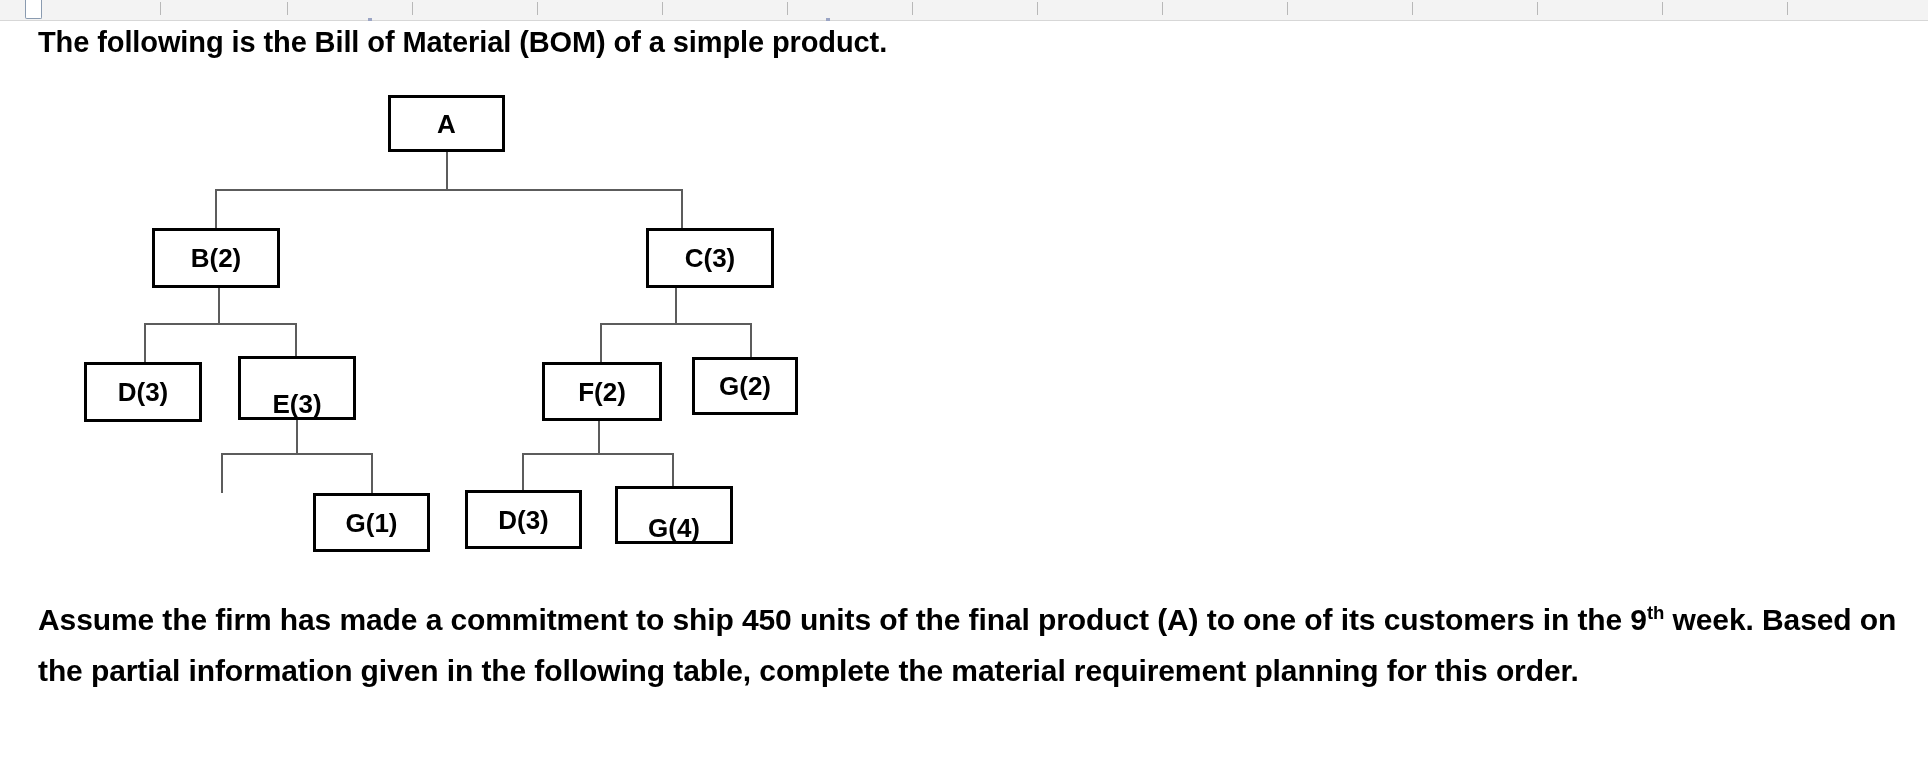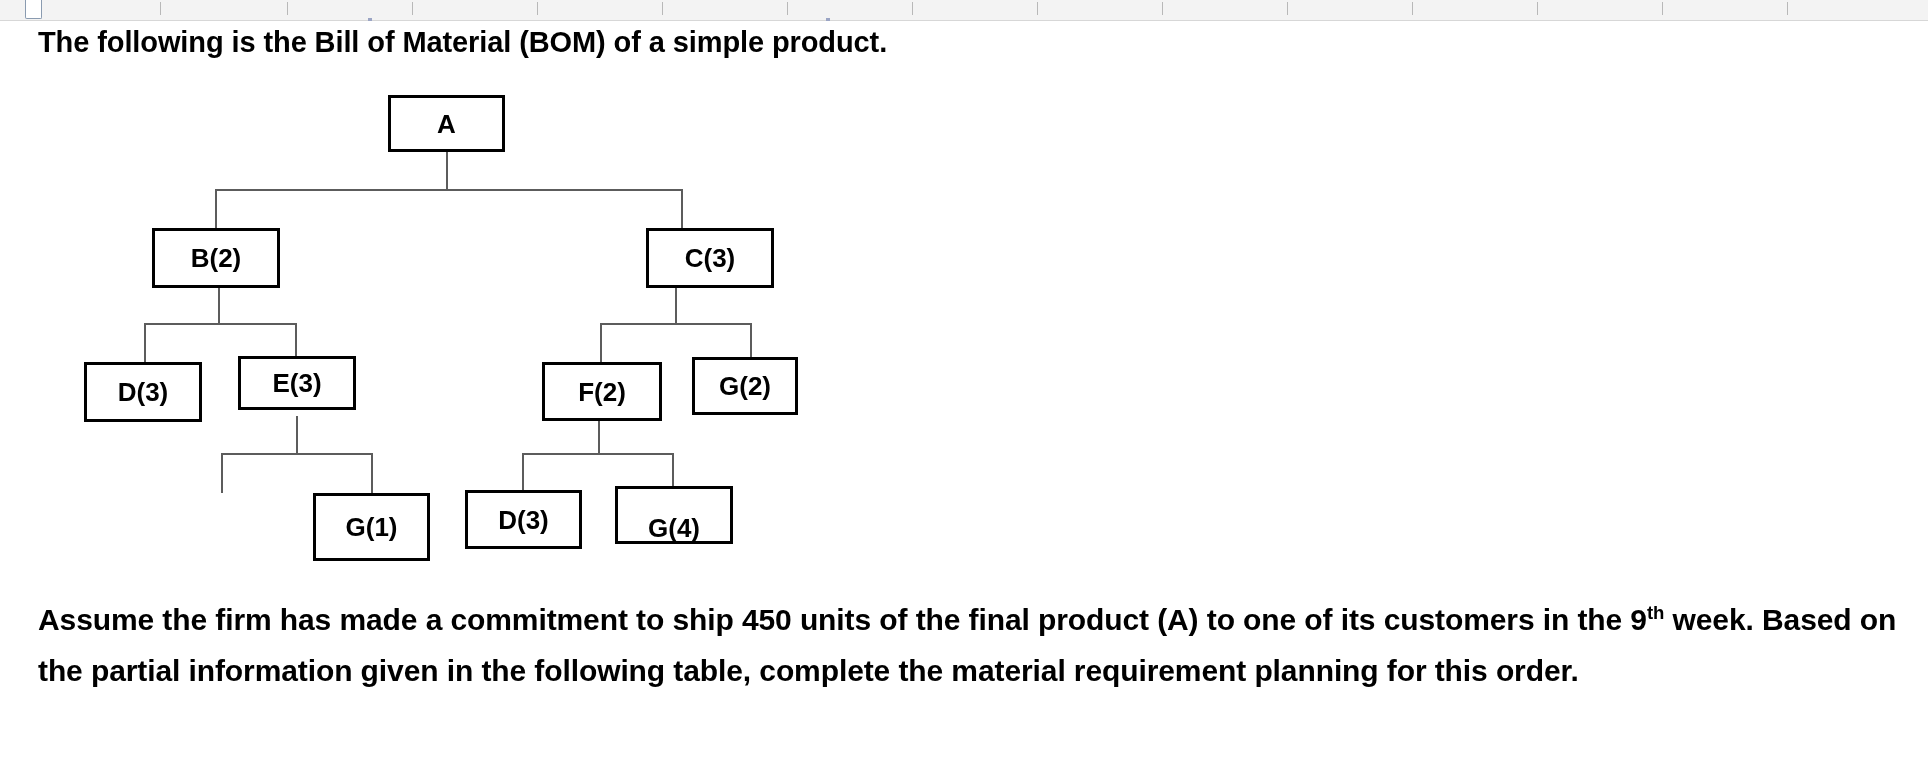--- a/index.html
+++ b/index.html
@@ -186,34 +186,34 @@
     </div>
 
     <div class="node-box" style="left:646px; top:228px; width:128px; height:60px;">
       <span class="node-label">C(3)</span>
     </div>
 
     <div class="node-box" style="left:84px; top:362px; width:118px; height:60px;">
       <span class="node-label">D(3)</span>
     </div>
 
-    <div class="node-box" style="left:238px; top:356px; width:118px; height:54px;">
+    <div class="node-box" style="left:238px; top:356px; width:118px; height:64px;align-items:flex-end;">
       <span class="node-label">E(3)</span>
     </div>
 
     <div class="node-box" style="left:542px; top:362px; width:120px; height:59px;">
       <span class="node-label">F(2)</span>
     </div>
 
     <div class="node-box" style="left:692px; top:357px; width:106px; height:58px;">
       <span class="node-label">G(2)</span>
     </div>
 
 
-    <div class="node-box" style="left:313px; top:493px; width:117px; height:68px;">
+    <div class="node-box" style="left:313px; top:493px; width:117px; height:59px;">
       <span class="node-label">G(1)</span>
     </div>
 
     <div class="node-box" style="left:465px; top:490px; width:117px; height:59px;">
       <span class="node-label">D(3)</span>
     </div>
 
     <div class="node-box" style="left:615px; top:486px; width:118px; height:58px;align-items:flex-end;">
       <span class="node-label">G(4)</span>
     </div>

